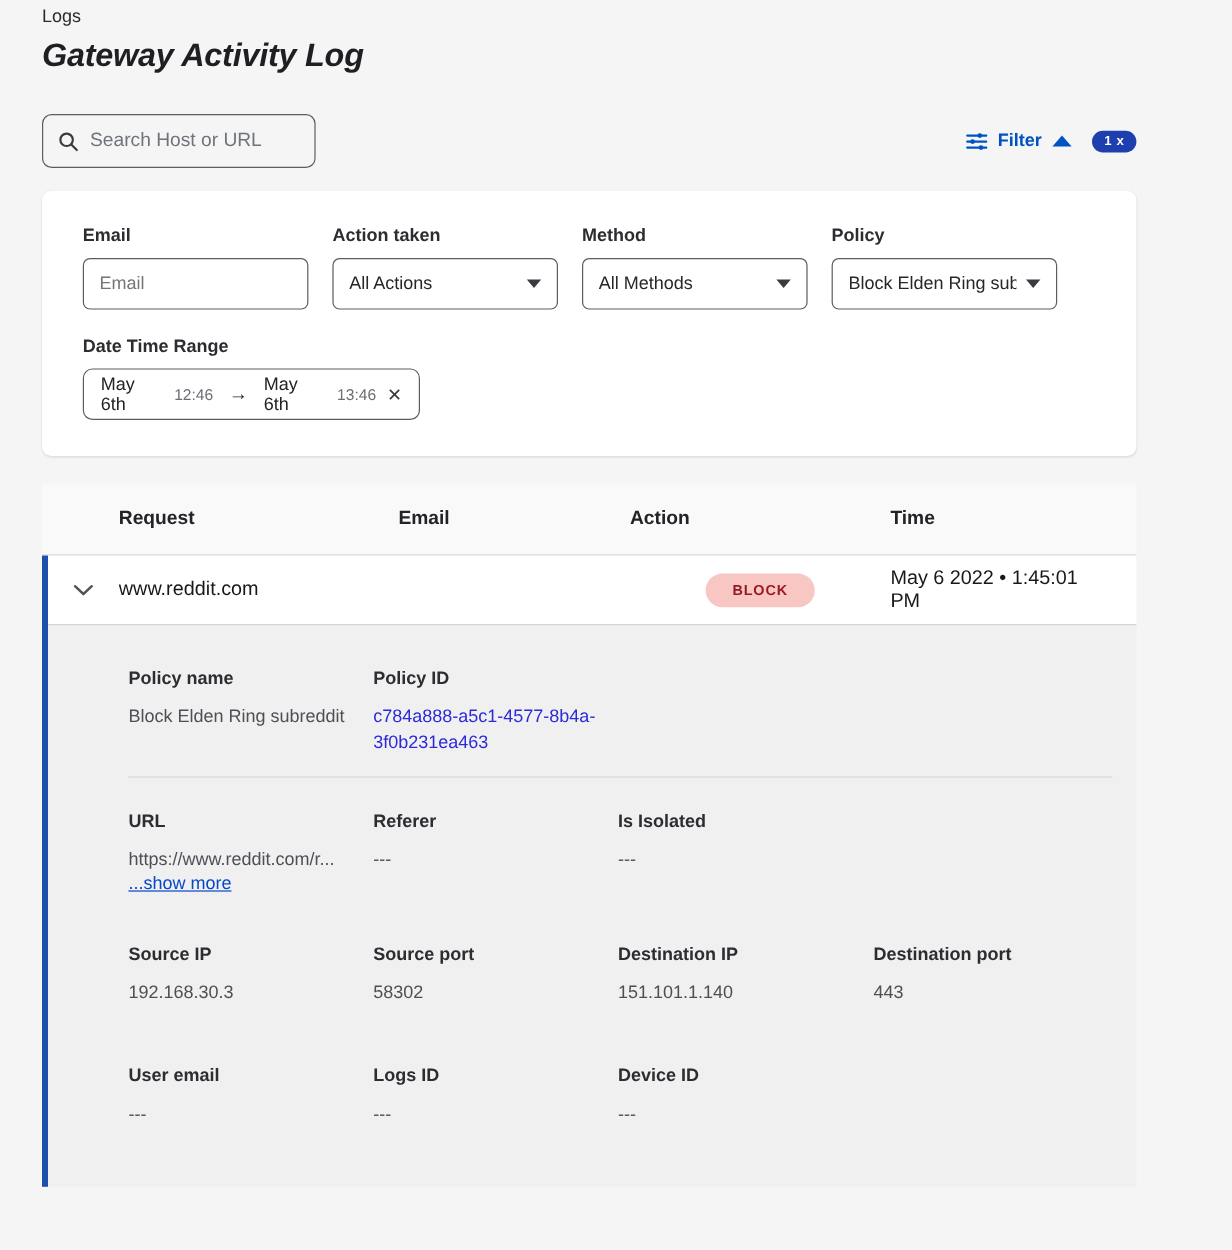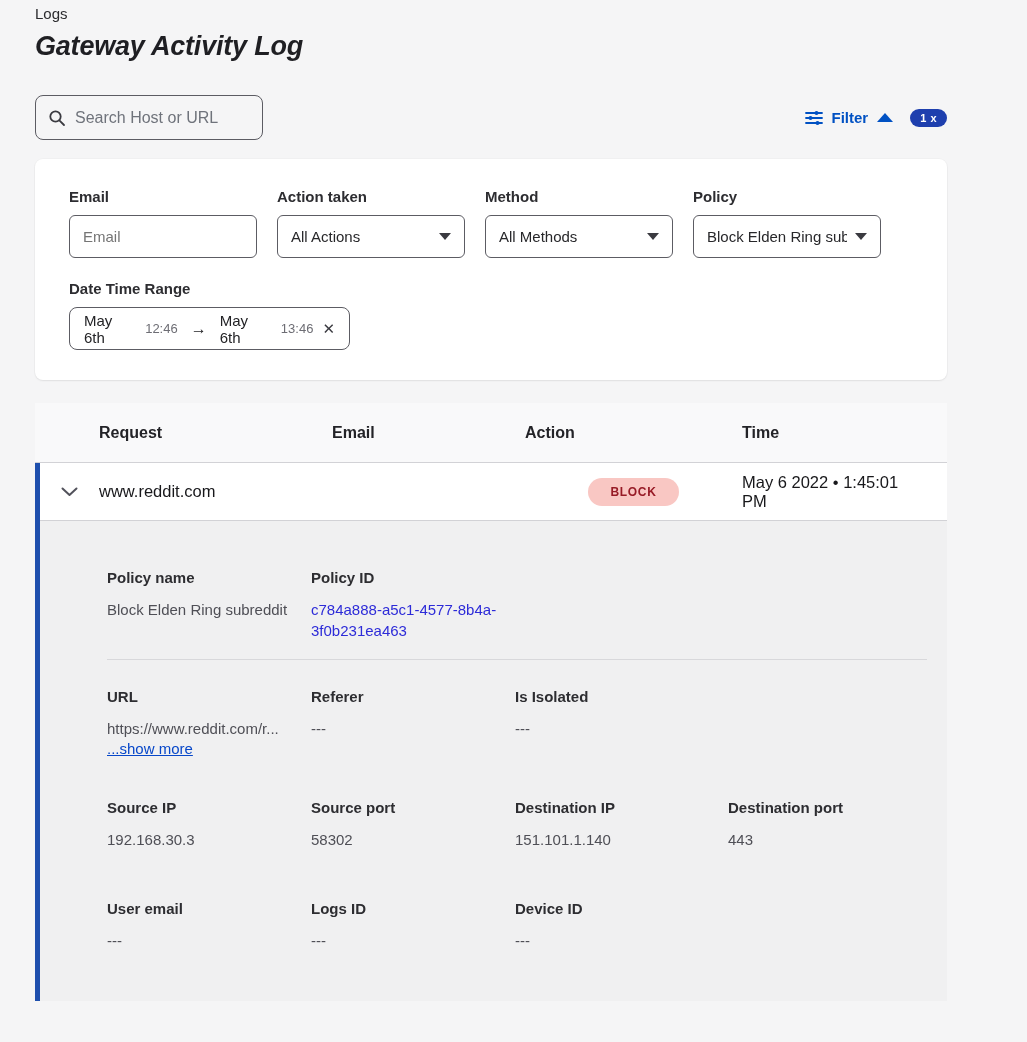--- a/index.html
+++ b/index.html
@@ -52,21 +52,21 @@
   .expanded { border-left:5px solid #1e4fad; }
   .trow { display:grid; grid-template-columns:59px 233px 193px 217px 1fr; height:57px; align-items:center; background:#fff; cursor:pointer; }
   .chev-cell { display:flex; justify-content:center; align-items:center; }
   .request-cell { font-size:16.5px; color:#18181b; }
   .badge-block { justify-self:center; background:#f9c7c3; color:#971b26; font-weight:700; font-size:12px; letter-spacing:0.7px; padding:7px 22px; border-radius:15px; }
   .time-cell { justify-self:end; padding-right:20px; font-size:16.5px; color:#18181b; }
 
   
   .detail { background:#f0f0f1; border-top:1px solid #d2d2d6; padding-bottom:40px; }
   .dsection { display:grid; grid-template-columns:204px 204px 213px 1fr; padding:28px 20px 16px 67px; }
-  .dsection.policy { padding-top:48px; padding-bottom:18px; }
+  .dsection.policy { padding-top:36px; padding-bottom:18px; }
   .dsection.net { padding-top:26px; padding-bottom:24px; }
   .dsection.user { padding-top:26px; padding-bottom:10px; }
   .dlabel { font-weight:700; font-size:15px; color:#2d2d31; margin-bottom:13px; }
   .dvalue { font-size:15px; color:#4f4f56; line-height:21px; }
   .id-link { color:#2d2bd8; text-decoration:none; word-break:break-word; display:inline-block; max-width:200px; cursor:pointer; }
   .url-wrap { width:172px; }
   .show-more { display:block; text-align:left; margin-top:1px; color:#0747c9; text-decoration:underline; font-size:15px; cursor:pointer; }
   .divider { height:1px; background:#d8d8db; margin-left:67px; margin-right:20px; }
 
   svg { display:block; }

